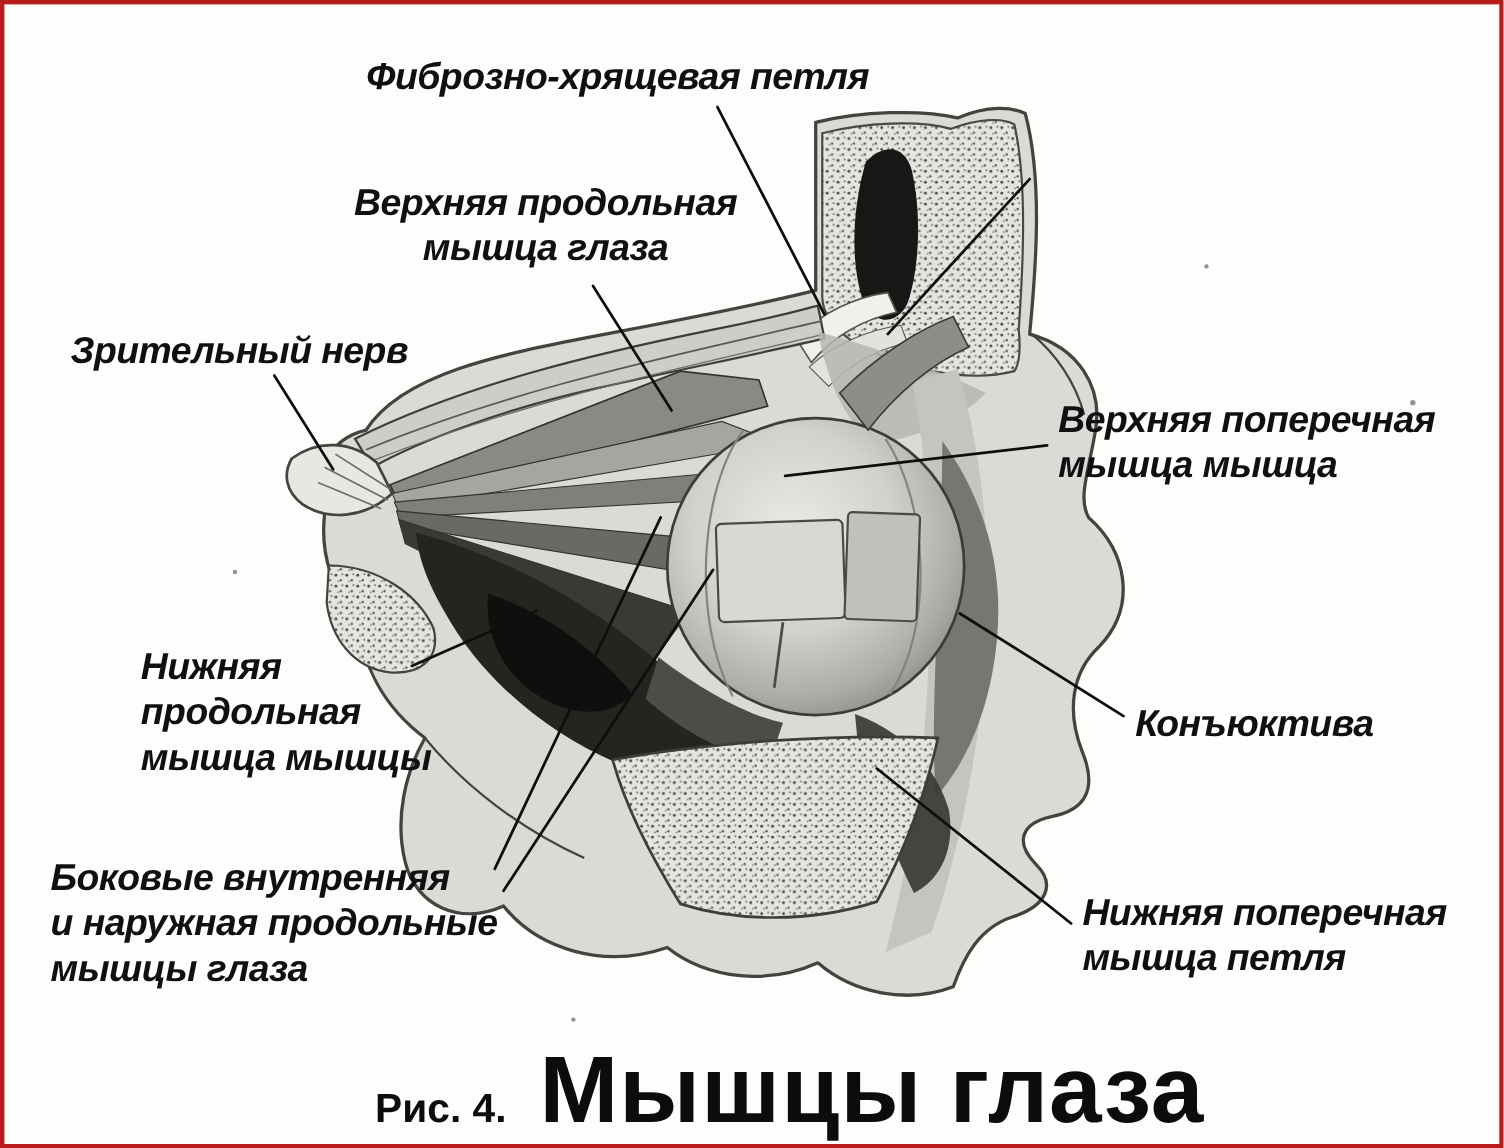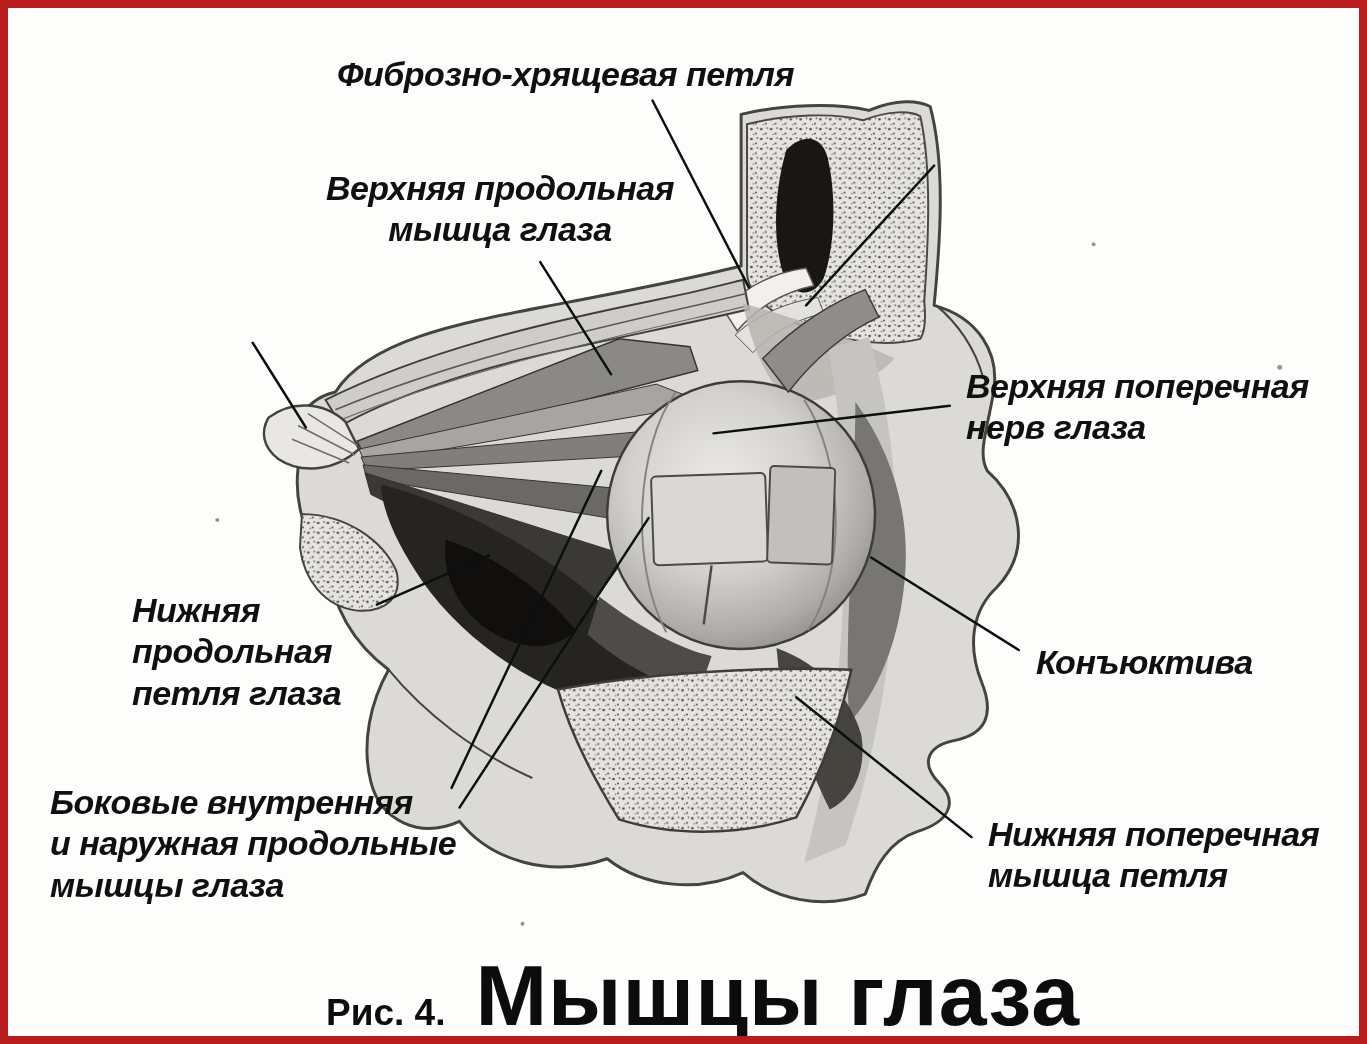--- a/index.html
+++ b/index.html
@@ -1,21 +1,21 @@
 <!DOCTYPE html>
 <html><head>
 <meta charset="utf-8">
 <style>
   * { margin:0; padding:0; box-sizing:border-box; }
   html,body { background:#ffffff; }
   .page {
     position:relative;
     width:1367px; height:1044px;
     background:#fdfdfb;
-    border:8px solid #b91c1c;
+    border:4px solid #b91c1c;
     overflow:hidden;
     font-family:"Liberation Sans", sans-serif;
     color:#111;
   }
   .art { position:absolute; left:0; top:0; width:100%; height:100%; }
   .lbl {
     position:absolute;
     white-space:pre-line;
     font-weight:700;
     font-style:italic;
@@ -24,21 +24,21 @@
     color:#101010;
     letter-spacing:-0.5px;
   }
   .lbl.center { text-align:center; }
   .caption {
     position:absolute;
     left:318px; top:938px;
     display:flex; align-items:baseline; gap:30px;
     color:#0c0c0c;
   }
-  .cap-num { font-weight:700; font-size:37px; font-style:normal; }
+  .cap-num { font-weight:700; font-size:37px; font-style:normal;margin-left:19px; }
   .cap-title { font-weight:700; font-size:86px; letter-spacing:1px; font-style:normal; }
 </style>
 </head>
 <body>
 
 <div class="page">
 
   <svg class="art" viewBox="0 0 1367 1044" aria-hidden="true">
     <defs>
       <radialGradient id="eyeG" cx="42%" cy="38%" r="68%">
@@ -136,27 +136,28 @@
       <line x1="976" y1="842" x2="798" y2="700"></line>
     </g>
   </svg>
 
   <div class="lbl center" style="left:300px;top:46px;width:515px">Фиброзно-хрящевая петля</div>
 
 
   <div class="lbl center" style="left:296px;top:160px;width:392px">Верхняя продольная
 мышца глаза</div>
 
+  <div class="lbl" style="left:60px;top:295px">Зрительный нерв</div>
 
   <div class="lbl" style="left:958px;top:358px">Верхняя поперечная
-нерв глаза</div>
+мышца мышца</div>
 
   <div class="lbl" style="left:124px;top:582px">Нижняя
 продольная
-петля глаза</div>
+мышца мышцы</div>
 
   <div class="lbl" style="left:42px;top:774px">Боковые внутренняя
 и наружная продольные
 мышцы глаза</div>
 
   <div class="lbl" style="left:1028px;top:634px">Конъюктива</div>
 
   <div class="lbl" style="left:980px;top:806px">Нижняя поперечная
 мышца петля</div>
 

